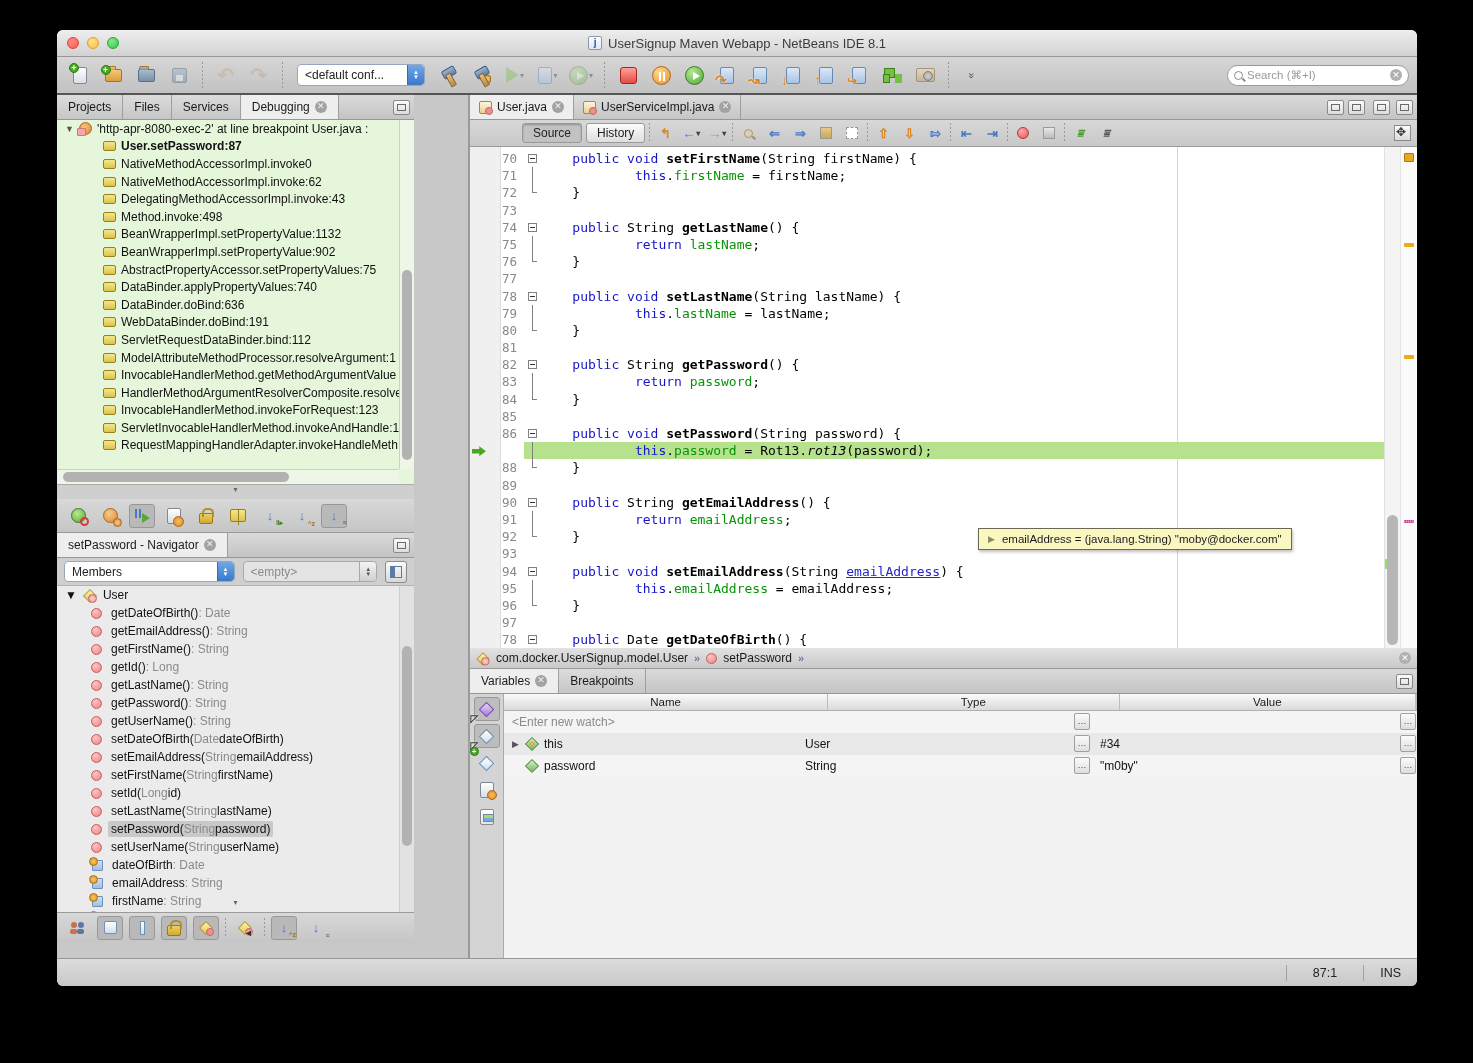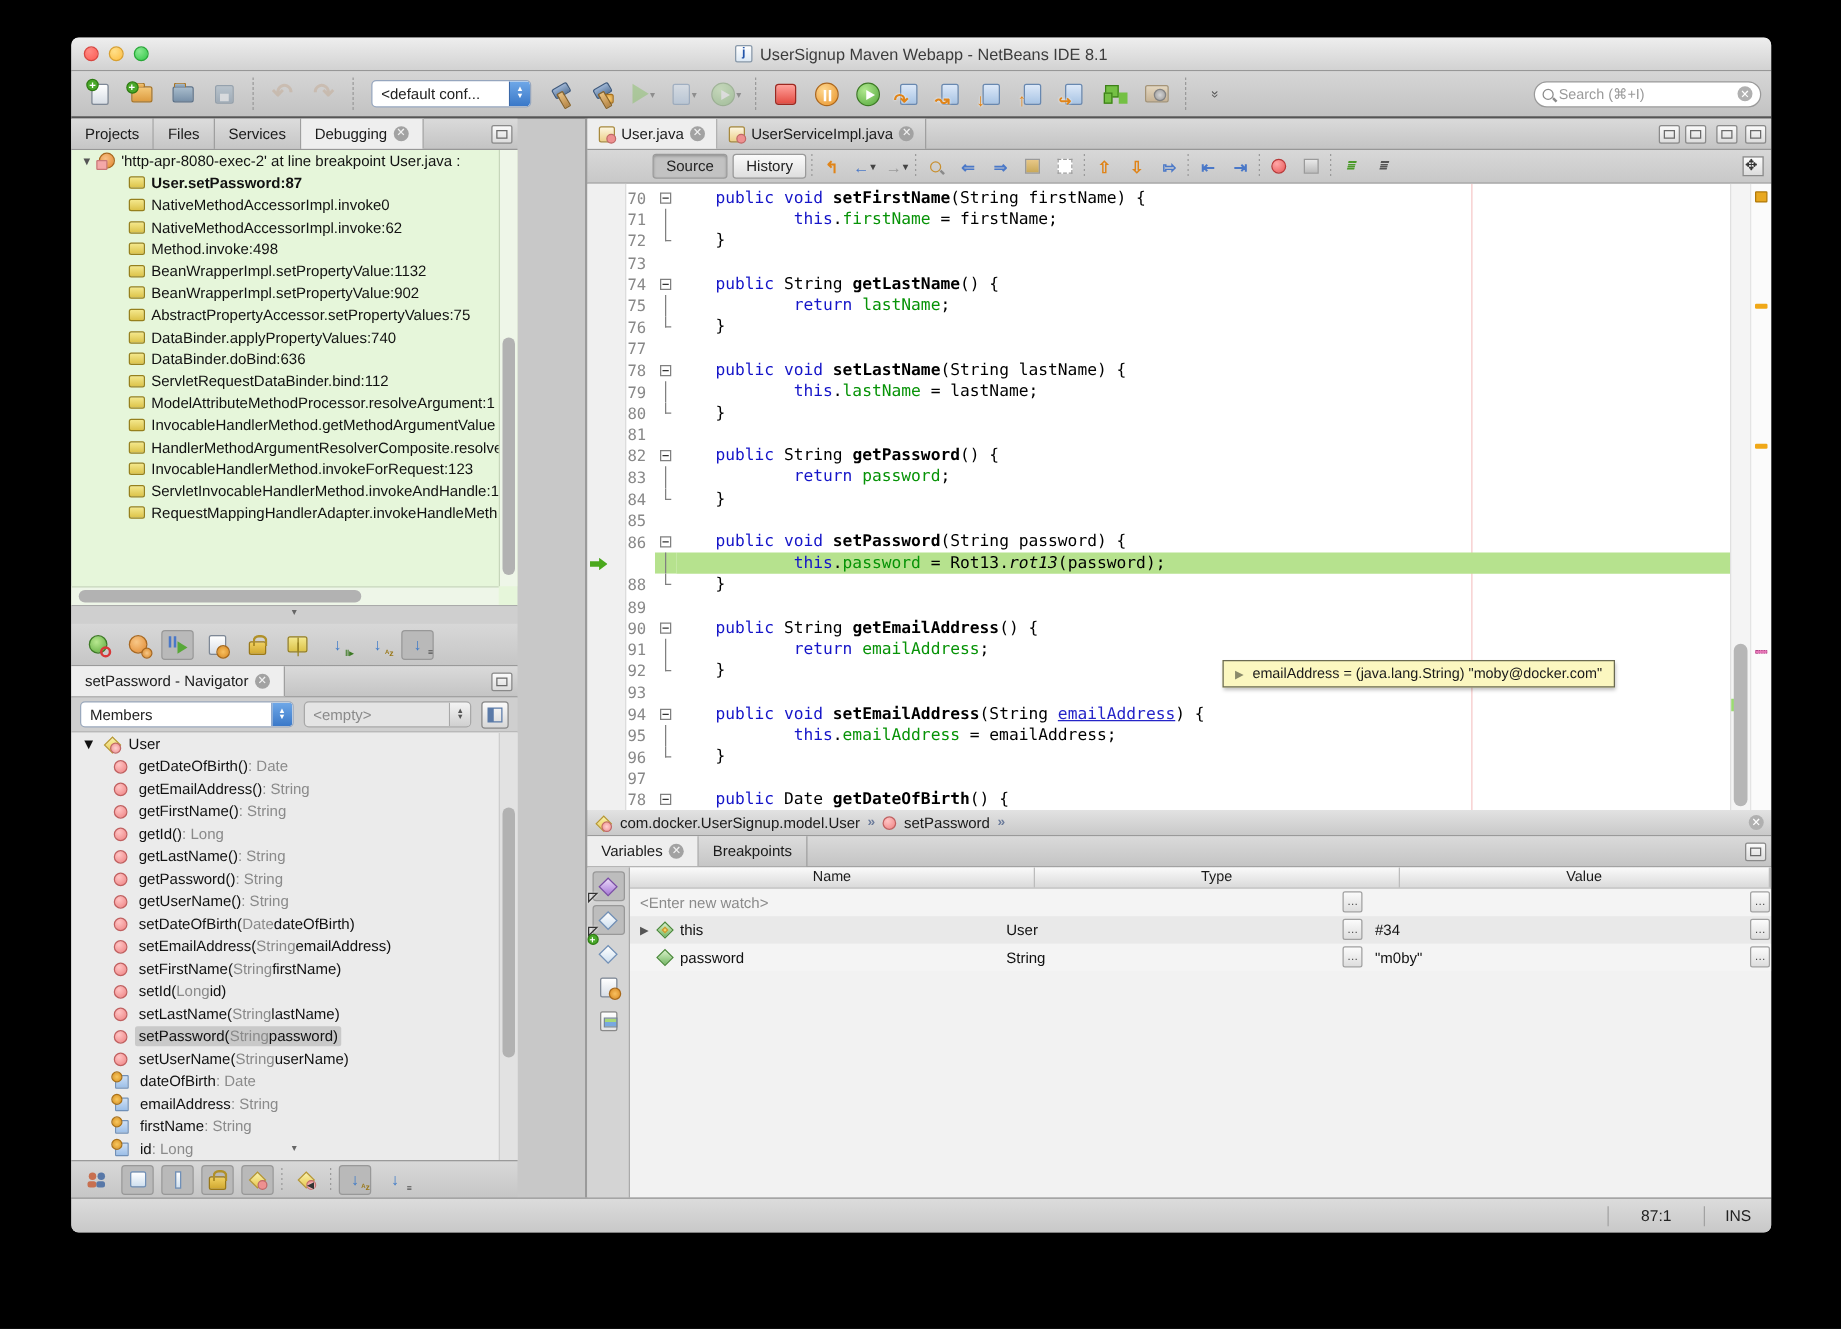--- a/index.html
+++ b/index.html
@@ -71,21 +71,21 @@
     display:flex; flex-direction:column; align-items:center; justify-content:center; color:#fff; font-size:6px; line-height:5px; border-radius:0 3px 3px 0;}
   .search { margin-left:auto; width:182px; height:21px; background:#fff; border:1px solid #9a9a9a; border-radius:11px;
     display:flex; align-items:center; padding:0 6px; gap:4px; }
   .mag { width:9px; height:9px; border:1.5px solid #8a8a8a; border-radius:50%; position:relative; flex:none; }
   .mag::after { content:""; position:absolute; left:7px; top:7px; width:4px; height:1.5px; background:#8a8a8a; transform:rotate(45deg); }
   .search .ph { flex:1; font-size:11.5px; color:#9a9a9a; }
   .xcirc { width:12px; height:12px; border-radius:50%; background:#b0b0b0; color:#fff; font-size:9px; line-height:12px; text-align:center; flex:none;}
 
   
   .content { position:absolute; left:0; top:65px; right:0; bottom:28px; background:#c8c8c8; }
-  .leftpane { position:absolute; left:0; top:0; width:357px; bottom:0; }
+  .leftpane { position:absolute; left:0; top:0; width:357px; bottom:16px; }
   .rightpane { position:absolute; left:413px; top:0; right:0; bottom:0; }
   .vsplit { position:absolute; left:411px; top:0; width:2px; bottom:0; background:#9a9a9a; }
 
   .tabbar { position:absolute; left:0; right:0; height:25px; background:linear-gradient(#dadada,#c4c4c4);
     border-bottom:1px solid #979797; display:flex; align-items:stretch; }
   .tab { padding:0 11px; display:flex; align-items:center; gap:5px; font-size:12px; color:#1a1a1a;
     border-right:1px solid #9f9f9f; background:linear-gradient(#dcdcdc,#c6c6c6); white-space:nowrap; }
   .tab.active { background:#eeeeee; }
   .closedot { width:12px; height:12px; border-radius:50%; background:#a2a2a2; color:#f2f2f2; font-size:9px; line-height:11px; text-align:center; }
   .maxbtn { margin-left:auto; margin-right:4px; align-self:center; width:17px; height:15px; border:1px solid #8a8a8a;
@@ -419,20 +419,24 @@
             <div class="trow frame">
               <span class="ic-frame"></span>
               <span>NativeMethodAccessorImpl.invoke0</span>
             </div>
             <div class="trow frame">
               <span class="ic-frame"></span>
               <span>NativeMethodAccessorImpl.invoke:62</span>
             </div>
             <div class="trow frame">
               <span class="ic-frame"></span>
+              <span>DelegatingMethodAccessorImpl.invoke:43</span>
+            </div>
+            <div class="trow frame">
+              <span class="ic-frame"></span>
               <span>Method.invoke:498</span>
             </div>
             <div class="trow frame">
               <span class="ic-frame"></span>
               <span>BeanWrapperImpl.setPropertyValue:1132</span>
             </div>
             <div class="trow frame">
               <span class="ic-frame"></span>
               <span>BeanWrapperImpl.setPropertyValue:902</span>
             </div>
@@ -440,20 +444,24 @@
               <span class="ic-frame"></span>
               <span>AbstractPropertyAccessor.setPropertyValues:75</span>
             </div>
             <div class="trow frame">
               <span class="ic-frame"></span>
               <span>DataBinder.applyPropertyValues:740</span>
             </div>
             <div class="trow frame">
               <span class="ic-frame"></span>
               <span>DataBinder.doBind:636</span>
+            </div>
+            <div class="trow frame">
+              <span class="ic-frame"></span>
+              <span>WebDataBinder.doBind:191</span>
             </div>
             <div class="trow frame">
               <span class="ic-frame"></span>
               <span>ServletRequestDataBinder.bind:112</span>
             </div>
             <div class="trow frame">
               <span class="ic-frame"></span>
               <span>ModelAttributeMethodProcessor.resolveArgument:1</span>
             </div>
             <div class="trow frame">

